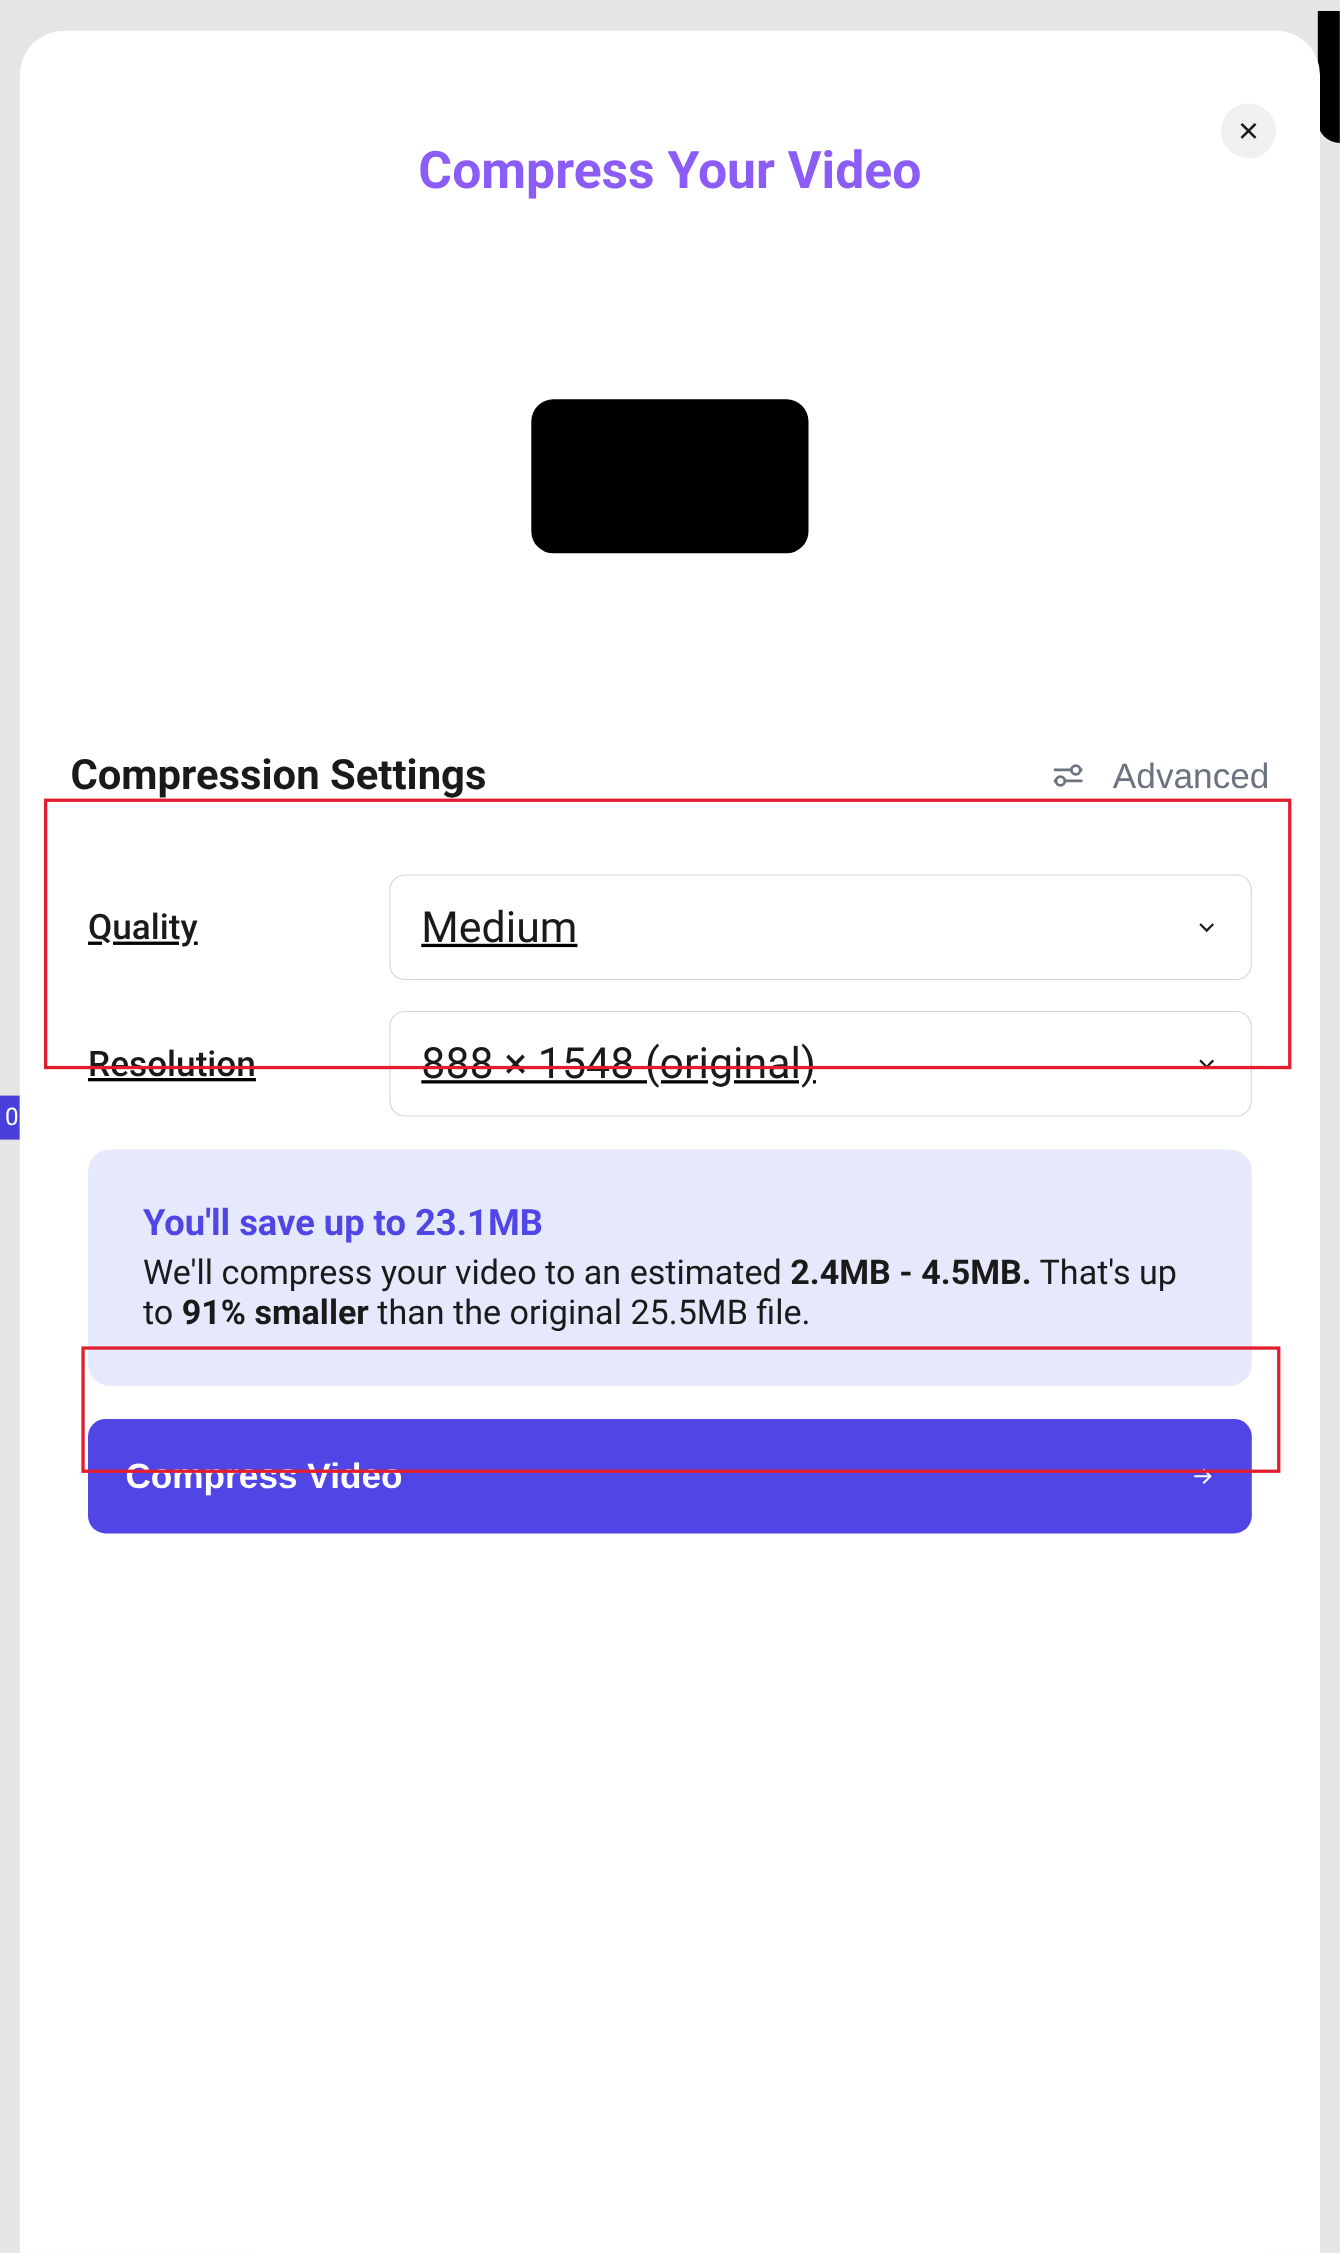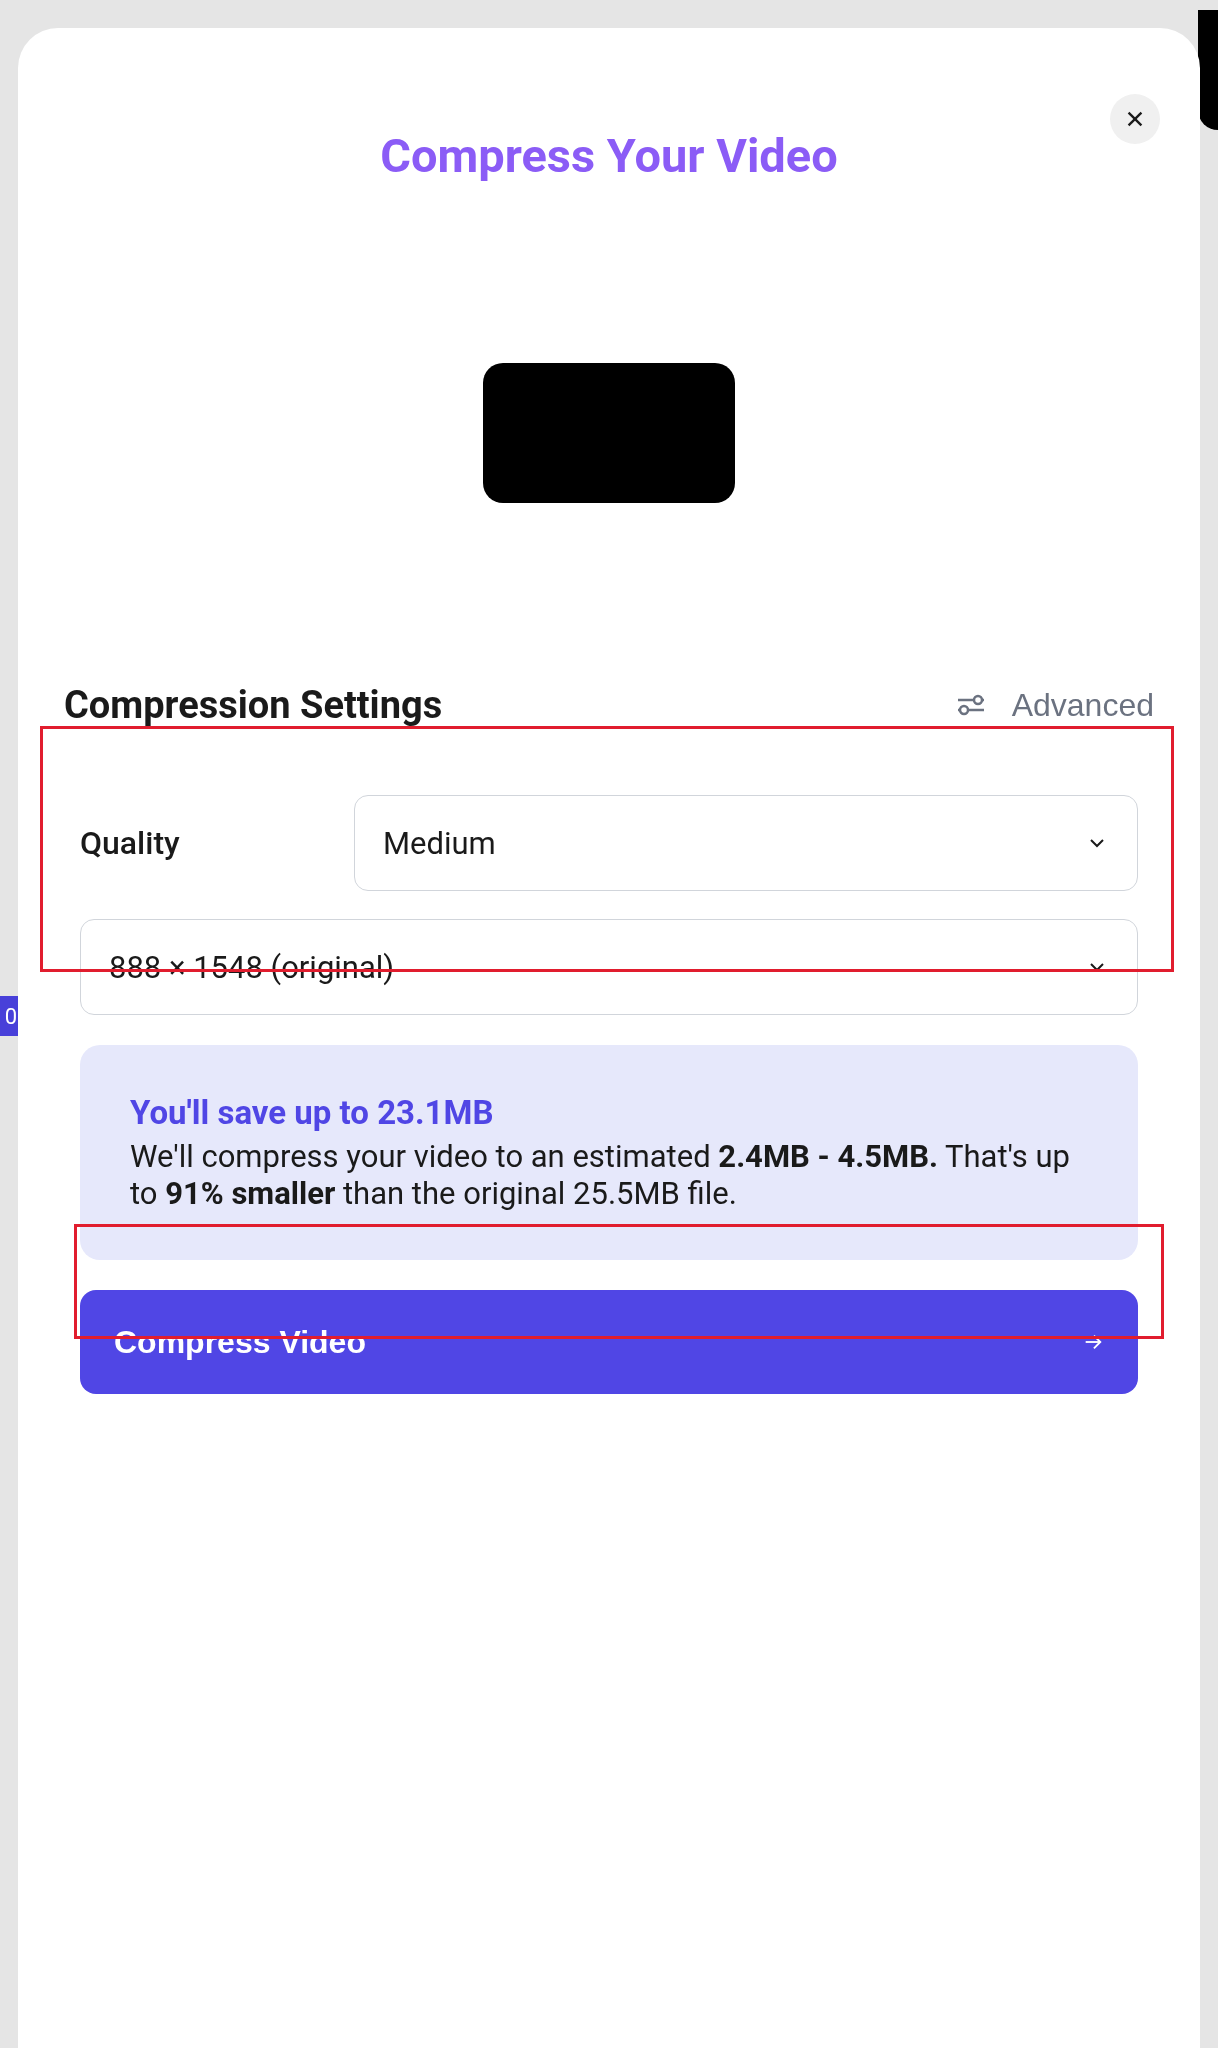--- a/index.html
+++ b/index.html
@@ -97,20 +97,21 @@
       top: 698px;
       left: 22px;
       right: 26px;
       height: 246px;
       border: 3px solid #e11d2e;
       pointer-events: none;
     }
     .form-rows {
       padding: 0 62px;
       margin-top: 68px;
+      text-decoration: underline;
     }
     .form-row {
       display: flex;
       align-items: center;
       margin-bottom: 28px;
     }
     .form-label {
       width: 274px;
       font-size: 32px;
       font-weight: 500;
@@ -120,21 +121,21 @@
       flex: 1;
       height: 96px;
       border: 1px solid #d1d5db;
       border-radius: 14px;
       background: #fff;
       display: flex;
       align-items: center;
       justify-content: space-between;
       padding: 0 28px;
       cursor: pointer;
-      font-size: 31px;
+      font-size: 39px;
       color: #1a1a1a;
       gap: 48px;
     }
     .select-field svg {
       width: 24px;
       height: 24px;
       stroke: #1a1a1a;
       stroke-width: 2;
       fill: none;
     }
@@ -254,20 +255,21 @@
     <div class="form-row">
       <div class="form-label">Quality</div>
       <div class="select-field">
         <span>Medium</span>
         <svg viewBox="0 0 24 24">
             <polyline points="6 9 12 15 18 9"></polyline>
           </svg>
       </div>
     </div>
     <div class="form-row">
+      <div class="form-label">Resolution</div>
       <div class="select-field">
         <span>888 × 1548 (original)</span>
         <svg viewBox="0 0 24 24">
             <polyline points="6 9 12 15 18 9"></polyline>
           </svg>
       </div>
     </div>
   </div>
 
   <div class="info-card">

